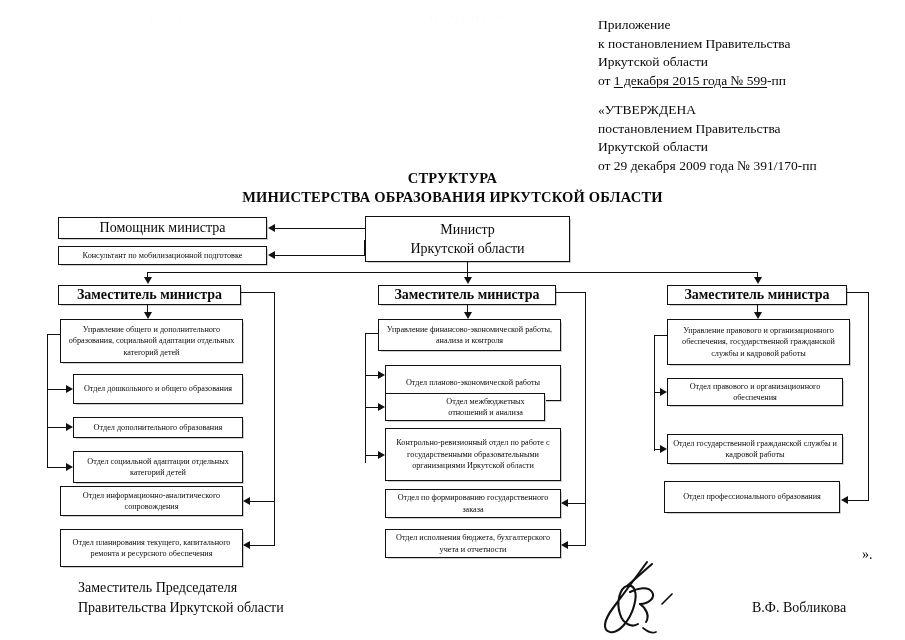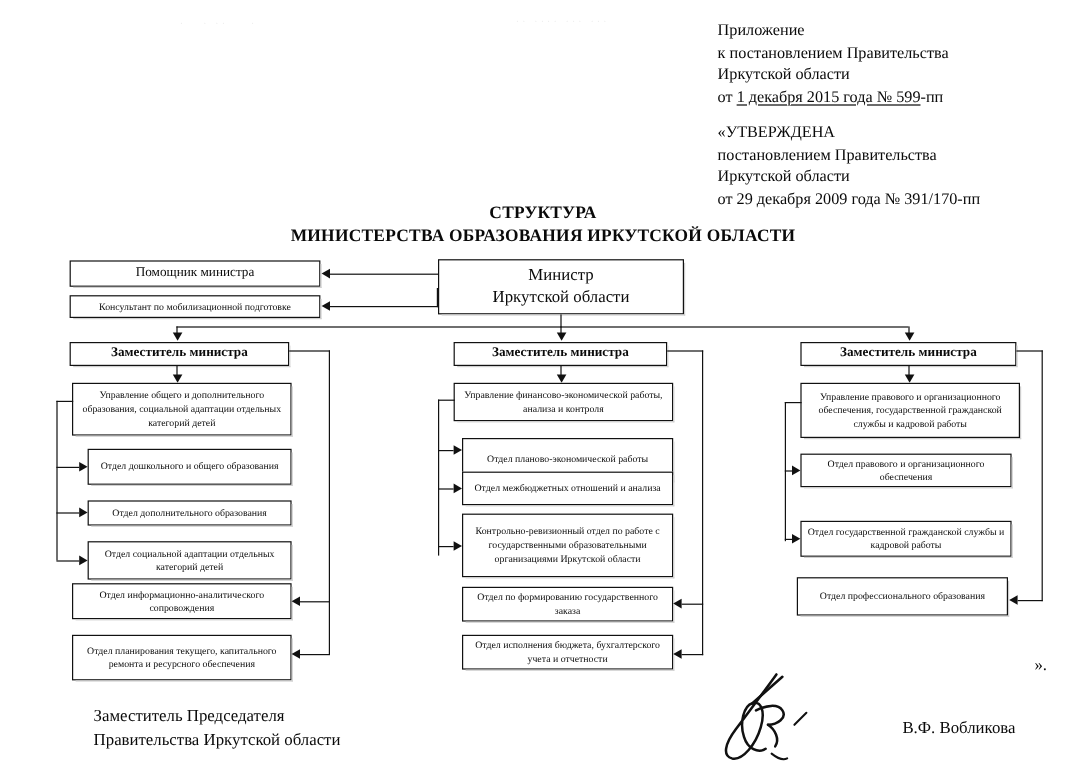--- a/index.html
+++ b/index.html
@@ -46,21 +46,21 @@
     position: absolute;
     border: 1.3px solid #111;
     background: #fff;
     box-sizing: border-box;
     display: flex;
     align-items: center;
     justify-content: center;
     text-align: center;
     padding: 1px 3px;
     line-height: 11.5px;
-    font-size: 11px;
+    font-size: 14px;
     font-weight: bold;
     font-family: "Liberation Serif", "DejaVu Serif", serif;
   }
   .box.plain { font-weight: normal; }
   .box.big {
     font-size: 14px;
     font-weight: normal;
     line-height: 19px;
   }
   .box .txt { display: block; width: 100%; }
@@ -254,21 +254,21 @@
 
   <div class="ln v" style="left:365px; top:333px; height:130px;"></div>
   <div class="ln h" style="left:365px; top:333px; width:14px;"></div>
 
   <div class="box plain" style="left:385px; top:365px; width:176px; height:36px; font-size:8.2px;">
     <span class="txt">Отдел планово-экономической работы</span>
   </div>
   <div class="ln h" style="left:365px; top:375px; width:13px;"></div>
   <div class="arw right" style="left:378px; top:371px;"></div>
 
-  <div class="box plain" style="left:385px; top:393px; width:176px; height:28px; font-size:8.2px;">
+  <div class="box plain" style="left:385px; top:393px; width:160px; height:28px; font-size:8.2px;padding-left:44px;">
     <span class="txt">Отдел межбюджетных отношений и анализа</span>
   </div>
   <div class="ln h" style="left:365px; top:407px; width:13px;"></div>
   <div class="arw right" style="left:378px; top:403px;"></div>
 
   <div class="box plain" style="left:385px; top:428px; width:176px; height:53px; font-size:8.2px;">
     <span class="txt">Контрольно-ревизионный отдел по работе с государственными образовательными организациями Иркутской области</span>
   </div>
   <div class="ln h" style="left:365px; top:455px; width:13px;"></div>
   <div class="arw right" style="left:378px; top:451px;"></div>
@@ -313,21 +313,21 @@
   <div class="ln h" style="left:847px; top:292px; width:22px;"></div>
   <div class="ln v" style="left:868px; top:292px; height:209px;"></div>
 
   <div class="box plain" style="left:664px; top:481px; width:176px; height:32px; font-size:8.2px;">
     <span class="txt">Отдел профессионального образования</span>
   </div>
   <div class="ln h" style="left:848px; top:500px; width:21px;"></div>
   <div class="arw left" style="left:841px; top:496px;"></div>
 
   <div class="sig-title" style="left:78px; top:578px;">
-    <span style="display:block;margin-top:10px;">Заместитель Председателя</span>
+    <span style="display:block;">Заместитель Председателя</span>
     <span style="display:block;">Правительства Иркутской области</span>
   </div>
 
   <div class="sig-name" style="left:752px; top:600px;">В.Ф. Вобликова</div>
 
   <div class="close-quote" style="left:862px; top:547px;">».</div>
 
   <svg class="signature" style="left:586px; top:558px;" width="130" height="82" viewBox="0 0 130 82">
     <g fill="none" stroke="#111" stroke-width="2.1" stroke-linecap="round">
       <path d="M61,4 C48,22 36,38 27,50 C18,62 16,72 24,74 C33,76 44,62 48,48

